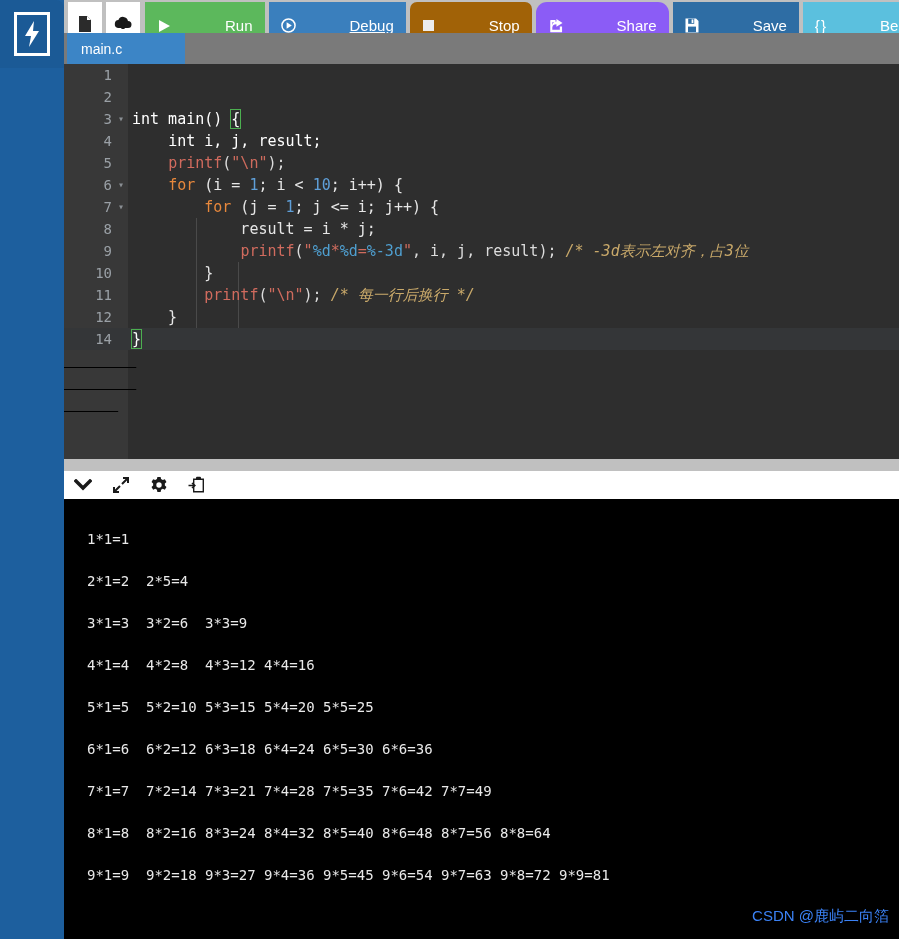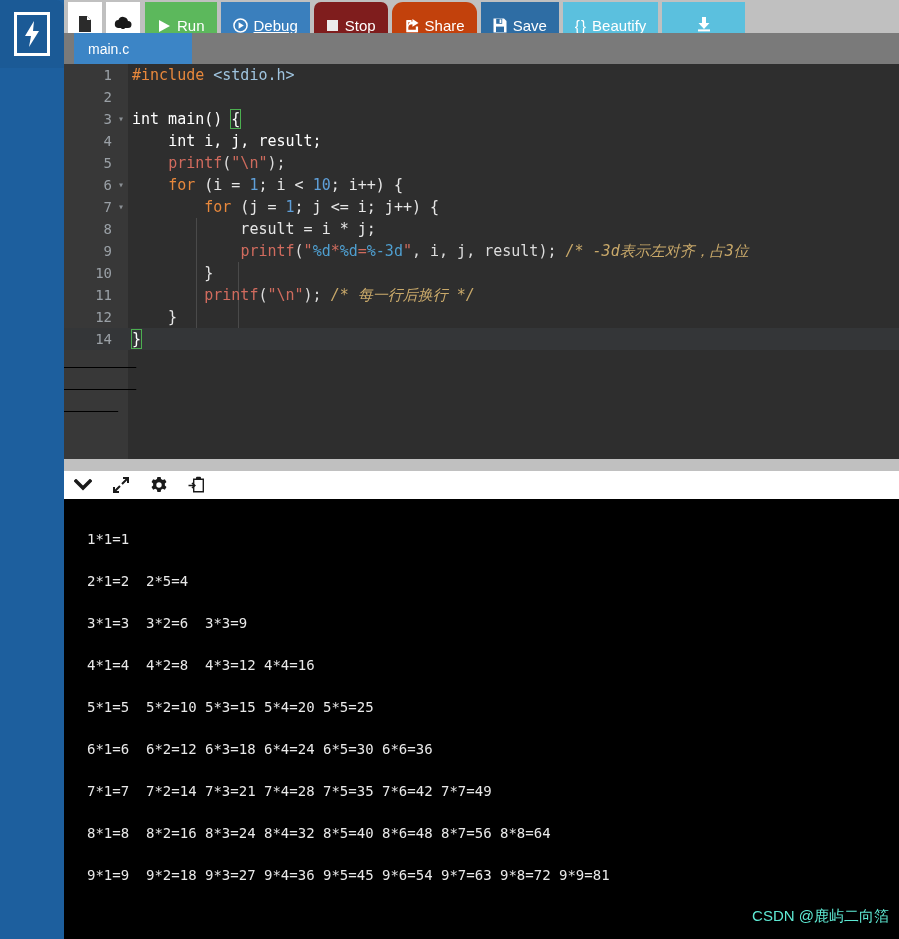--- a/index.html
+++ b/index.html
@@ -39,42 +39,43 @@
   .toolbar {
     position: absolute; left: 64px; top: 0; width: 835px; height: 33px;
     background: #c0c0c0;
   }
   .tb-group { position: absolute; left: 4px; top: 2px; display: flex; }
   .tb-btn {
     height: 47px; display: flex; align-items: center; justify-content: center;
     color: #ffffff; font-size: 15px; white-space: nowrap;
     padding: 0 12px; margin-right: 4px; cursor: pointer;
     user-select: none;
+    gap: 48px;
   }
   .tb-icon-btn {
     background: #ffffff; width: 34px; padding: 0;
     color: #222; font-size: 16px;
   }
   .tb-icon-btn + .tb-icon-btn { margin-right: 5px; }
   .b-run    { background: #5cb85c; }
   .b-debug  { background: #3a7fbd; text-decoration: underline; }
-  .b-stop   { background: #7f1d1d; border-radius: 7px; }
-  .b-share  { background: #c2410c; border-radius: 11px; }
+  .b-stop   { background: #a16207; border-radius: 7px; }
+  .b-share  { background: #8b5cf6; border-radius: 11px; }
   .b-save   { background: #2e6da4; }
   .b-beauty { background: #5bc0de; }
   .b-down   { background: #5bc0de; width: 83px; }
   .tb-glyph { margin-right: 6px; display: inline-flex; align-items: center; }
 
   
   .tabbar {
     position: absolute; left: 64px; top: 33px; width: 835px; height: 31px;
     background: #7a7a7a;
   }
   .tab {
-    position: absolute; left: 10px; top: 0; height: 31px;
+    position: absolute; left: 3px; top: 0; height: 31px;
     min-width: 118px; background: #3c85c6;
     display: flex; align-items: center; padding: 0 14px;
     color: #ffffff; font-size: 14px; cursor: pointer;
   }
 
   
   .editor {
     position: absolute; left: 64px; top: 64px; width: 835px; height: 395px;
     background: #2e2e2e; overflow: hidden;
   }
@@ -141,21 +142,21 @@
   }
   .cons-inner {
     padding: 9px 0 0 2px;
     font-family: "DejaVu Sans Mono", "Liberation Mono", monospace;
     font-size: 14px; line-height: 21px;
     color: #e9e9e9; white-space: pre;
   }
   .cons-gap { height: 42px; }
   .watermark {
     position: absolute; right: 10px; bottom: 13px;
-    color: #5eead4; font-size: 15px;
+    color: #3b82f6; font-size: 15px;
     font-family: "Liberation Sans", sans-serif;
   }
 </style>
 </head>
 <body>
 
 <div id="app">
 
   <div class="rail">
     <div class="rail-top">
@@ -269,21 +270,20 @@
   <div class="editor">
     <div class="gutter"></div>
 
     <div class="guide" style="left:132px; top:154px; height:132px;"></div>
     <div class="guide" style="left:174px; top:198px; height:66px;"></div>
 
     <div class="code-area">
 
       <div class="cline">
         <span class="lno">1</span>
-        <span class="ctext"><span class="t-pre">#include</span><span class="t-plain"> </span><span class="t-inc">&lt;stdio.h&gt;</span></span>
       </div>
 
       <div class="cline">
         <span class="lno">2</span>
         <span class="ctext"></span>
       </div>
 
       <div class="cline">
         <span class="lno">3</span>
         <span class="fold">▾</span>

